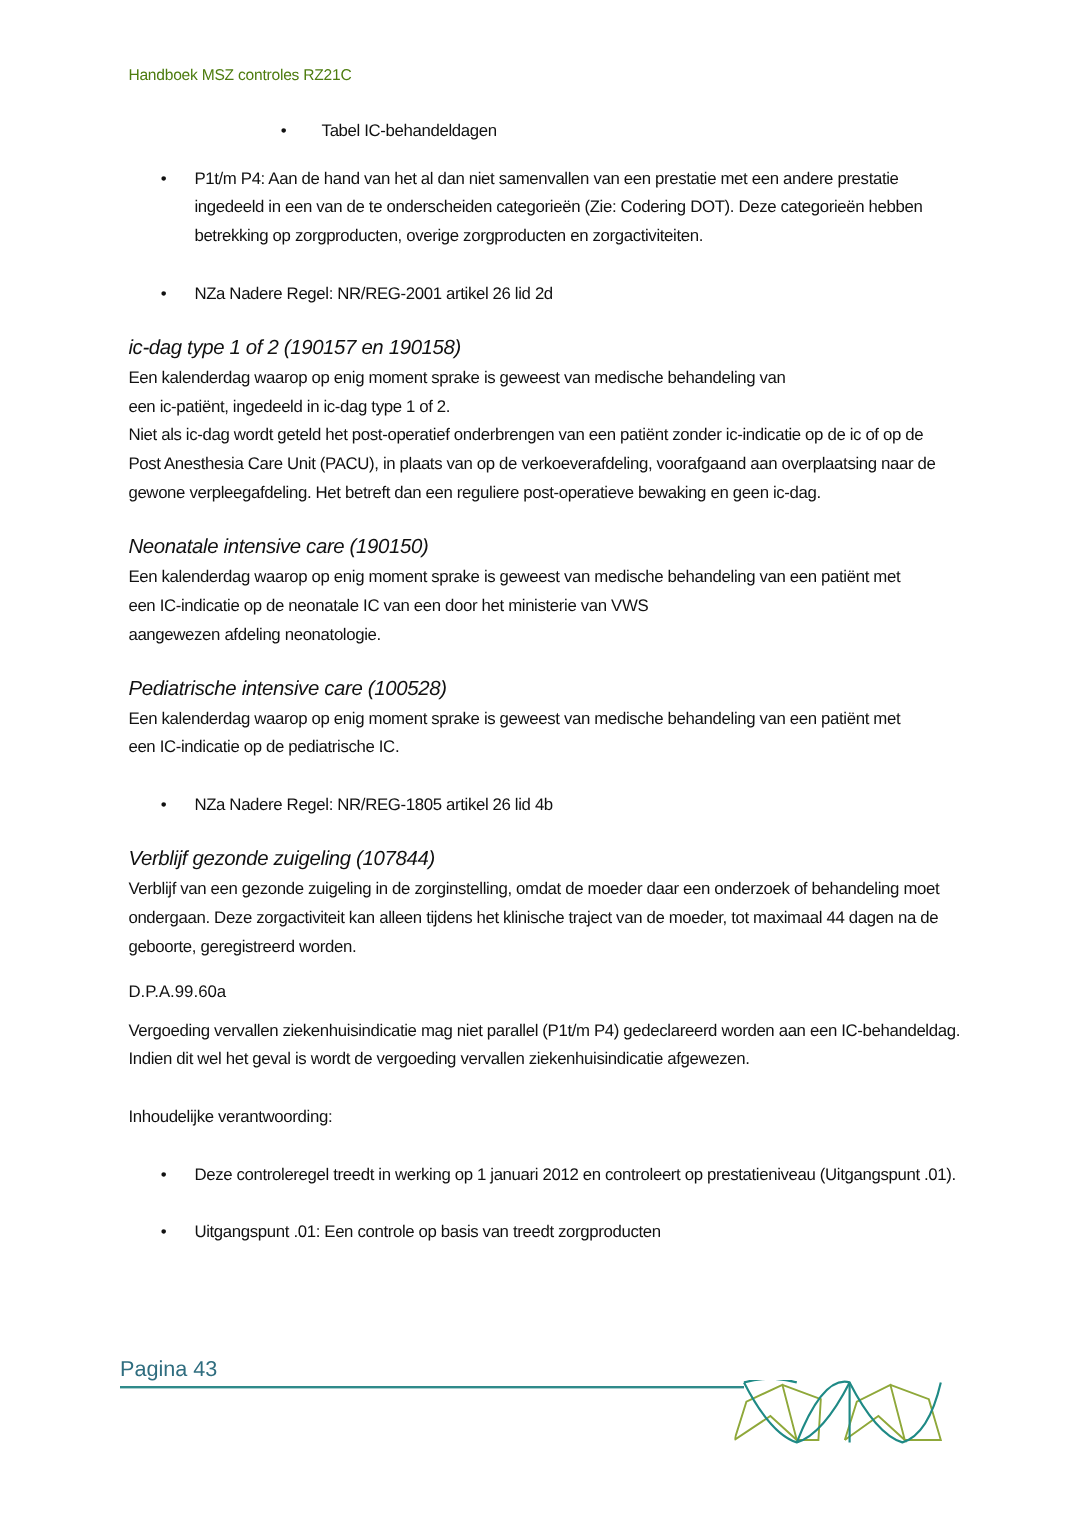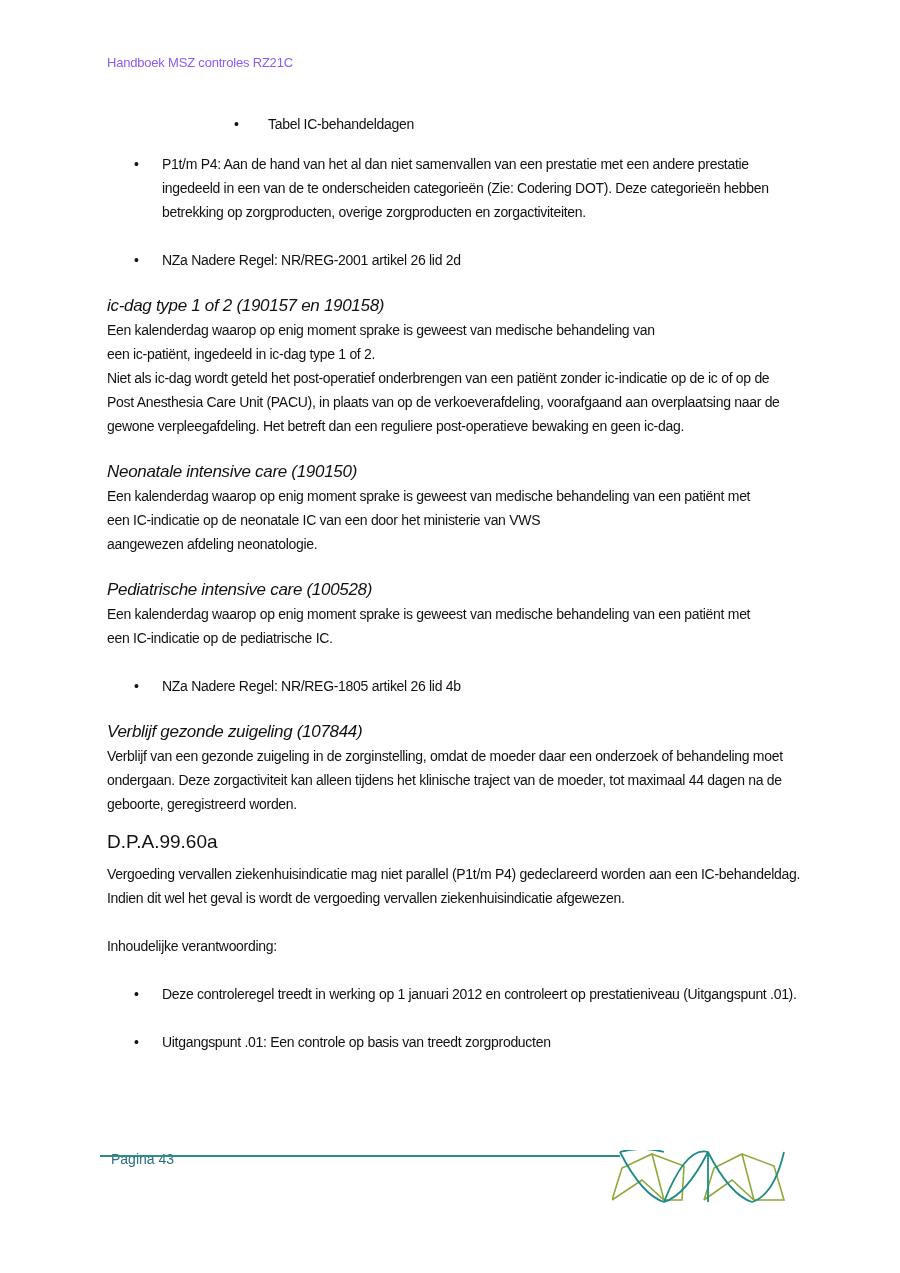--- a/index.html
+++ b/index.html
@@ -1,30 +1,30 @@
 <!DOCTYPE html>
 <html><head>
 <meta charset="utf-8">
 <style>
   html, body { margin: 0; padding: 0; background: #ffffff; }
   body { width: 900px; height: 1273px; position: relative; overflow: hidden;
          font-family: "Liberation Sans", sans-serif; color: #111; }
-  .header { position: absolute; left: 107px; top: 55px; font-size: 13px; color: #8b5cf6; letter-spacing: -0.2px; }
+  .header { position: absolute; left: 107px; top: 55px; font-size: 13px; color: #4d7c0f; letter-spacing: -0.2px; }
   .content { position: absolute; left: 107px; top: 96px; width: 700px; font-size: 14px; line-height: 24px; letter-spacing: -0.3px; }
   .para { margin: 0; }
   .heading-it { font-style: italic; font-size: 17px; margin: 0; }
   .bl { position: relative; margin: 0; }
   .bl .dot { position: absolute; left: 27px; top: 0; width: 10px; }
   .bl .txt { display: block; margin-left: 55px; }
   .bl.sub .dot { left: 127px; }
-  .bl.sub .txt { margin-left: 161px; margin-top: 16px; }
+  .bl.sub .txt { margin-left: 161px; }
   .gap-s { height: 22px; }
   .gap-m { height: 24px; }
-  .h2 { font-size: 19px; margin: 0; line-height: 28px; letter-spacing: 0; }
-  .footer-label { position: absolute; left: 111px; top: 1131px; font-size: 14px; color: #2f6d7f; margin-top: 20px; }
+  .h2 { font-size: 14px; margin: 0; line-height: 28px; letter-spacing: 0; }
+  .footer-label { position: absolute; left: 100px; top: 1131px; font-size: 18px; color: #2f6d7f; }
   .footer-line { position: absolute; left: 100px; top: 1155px; width: 520px; height: 2px; background: #2f8a8a; }
   .footer-logo { position: absolute; left: 612px; top: 1150px; width: 180px; height: 55px; }
 </style>
 </head>
 <body>
 
 <div class="header">Handboek MSZ controles RZ21C</div>
 
 <div class="content">
   <p class="bl sub">

